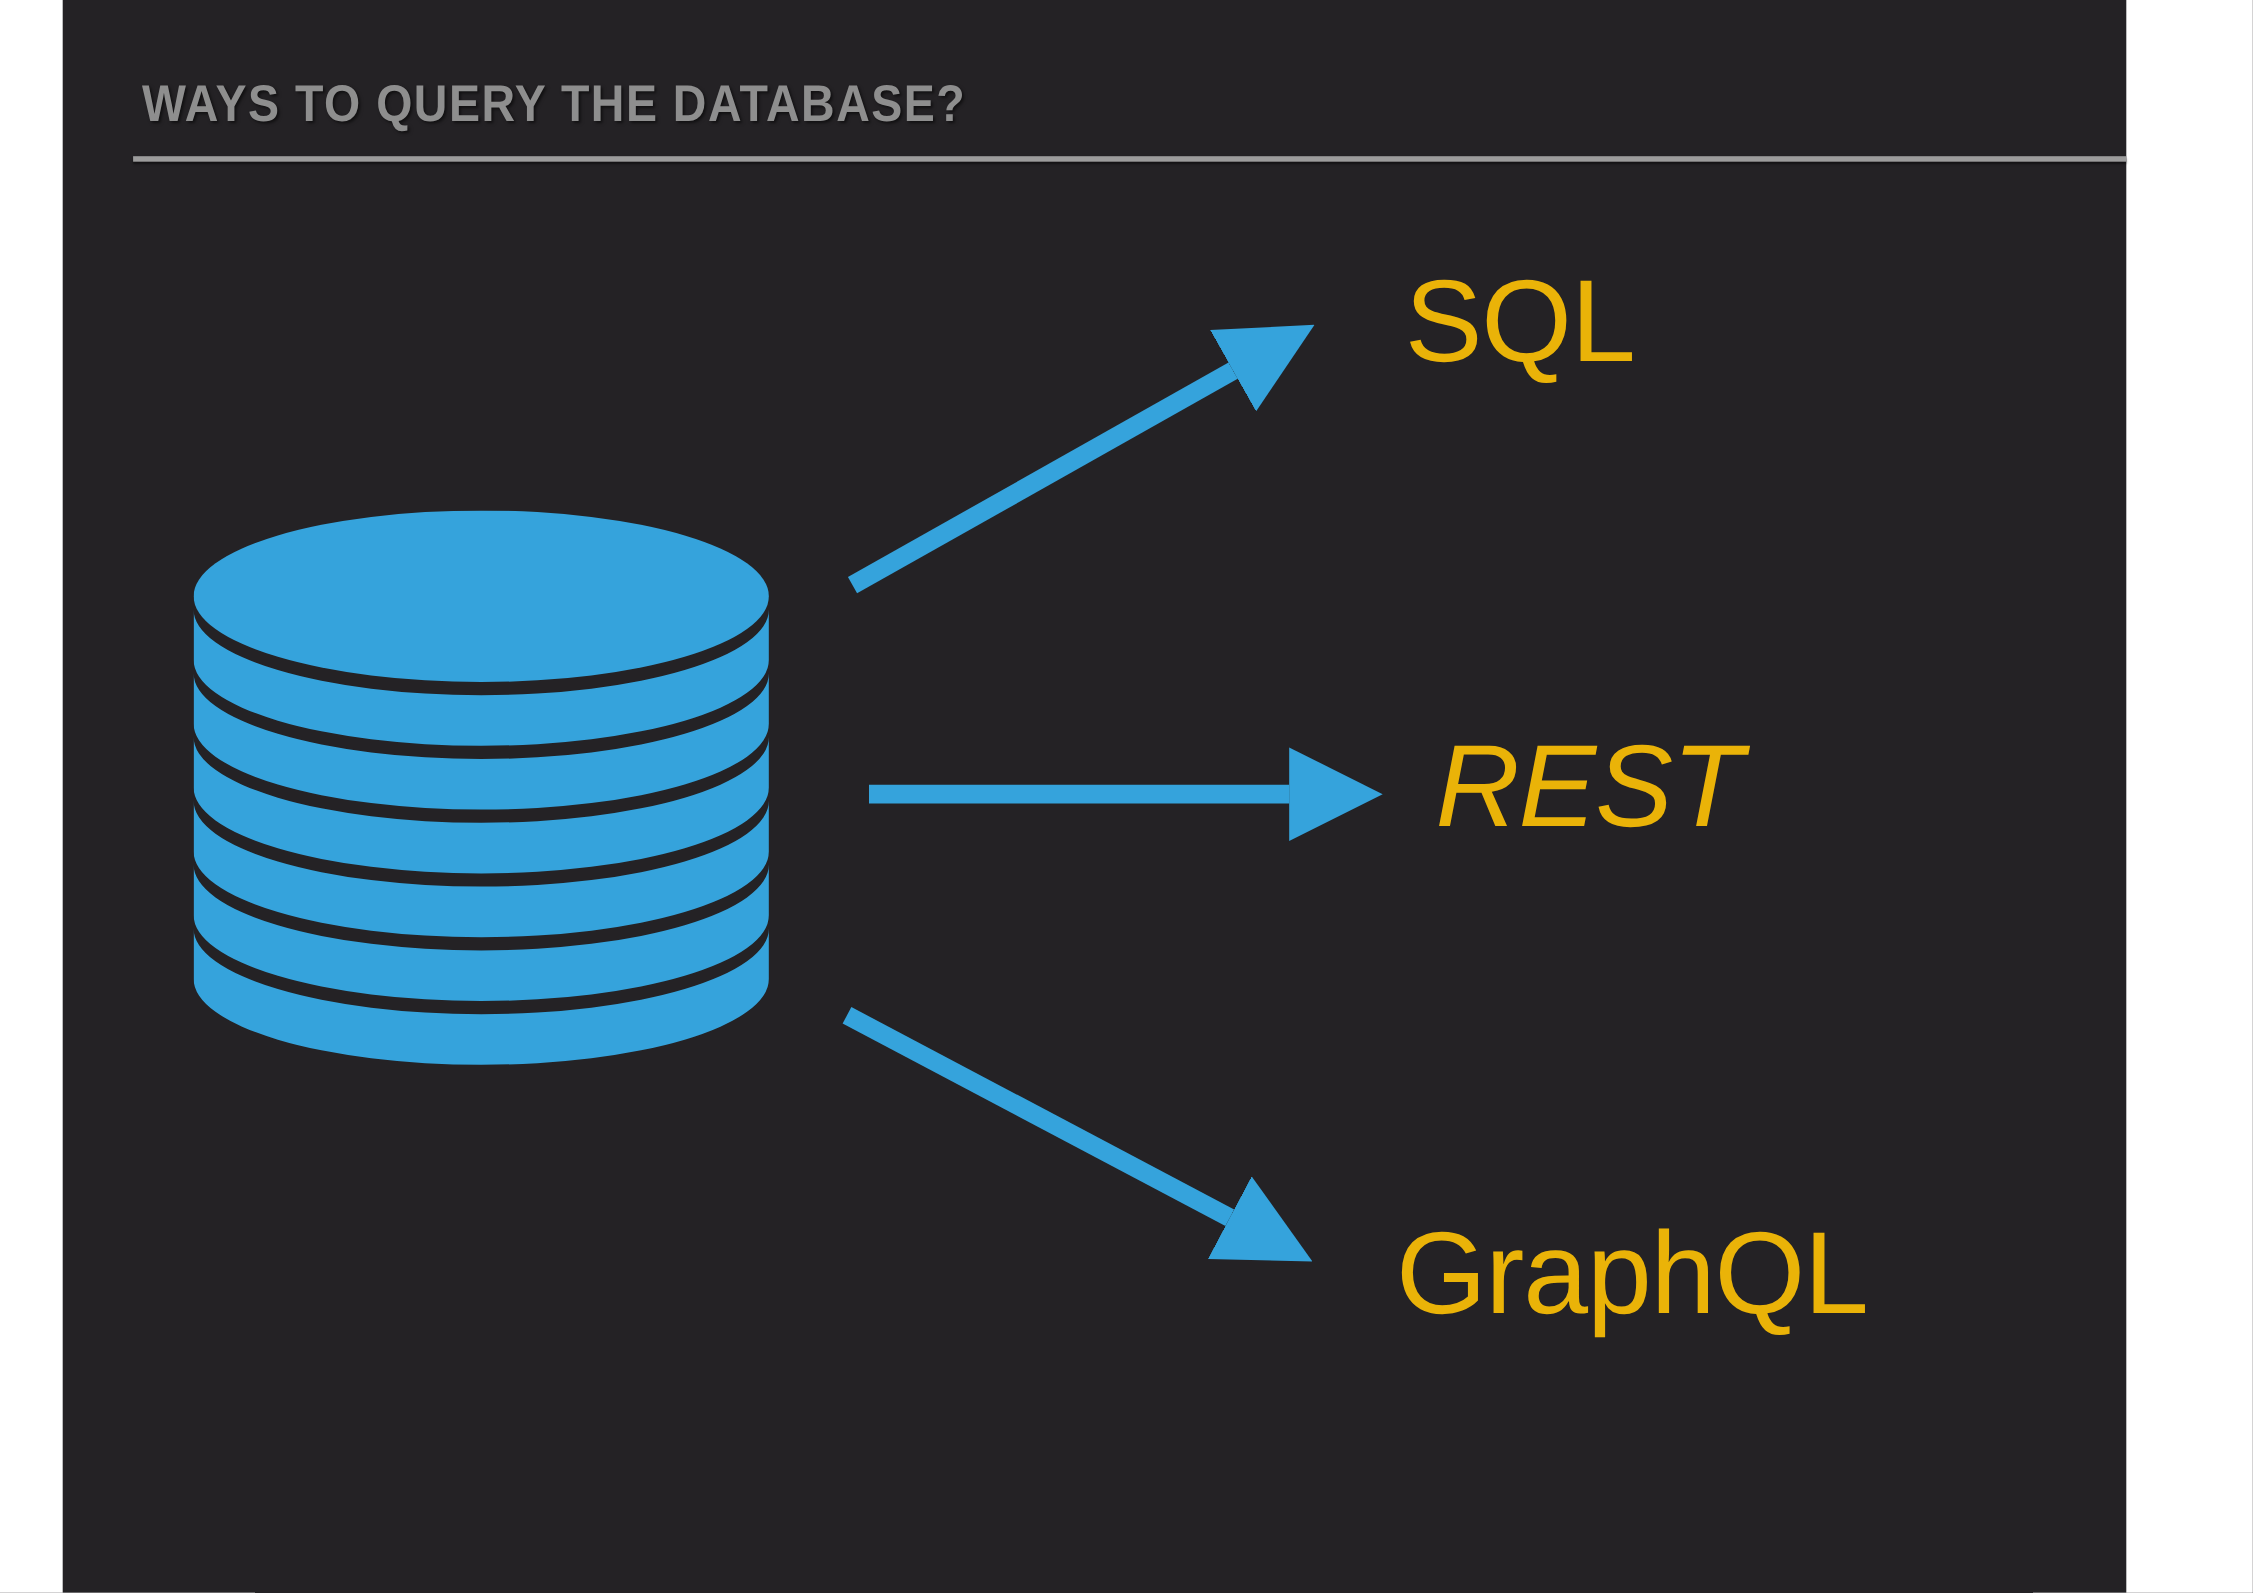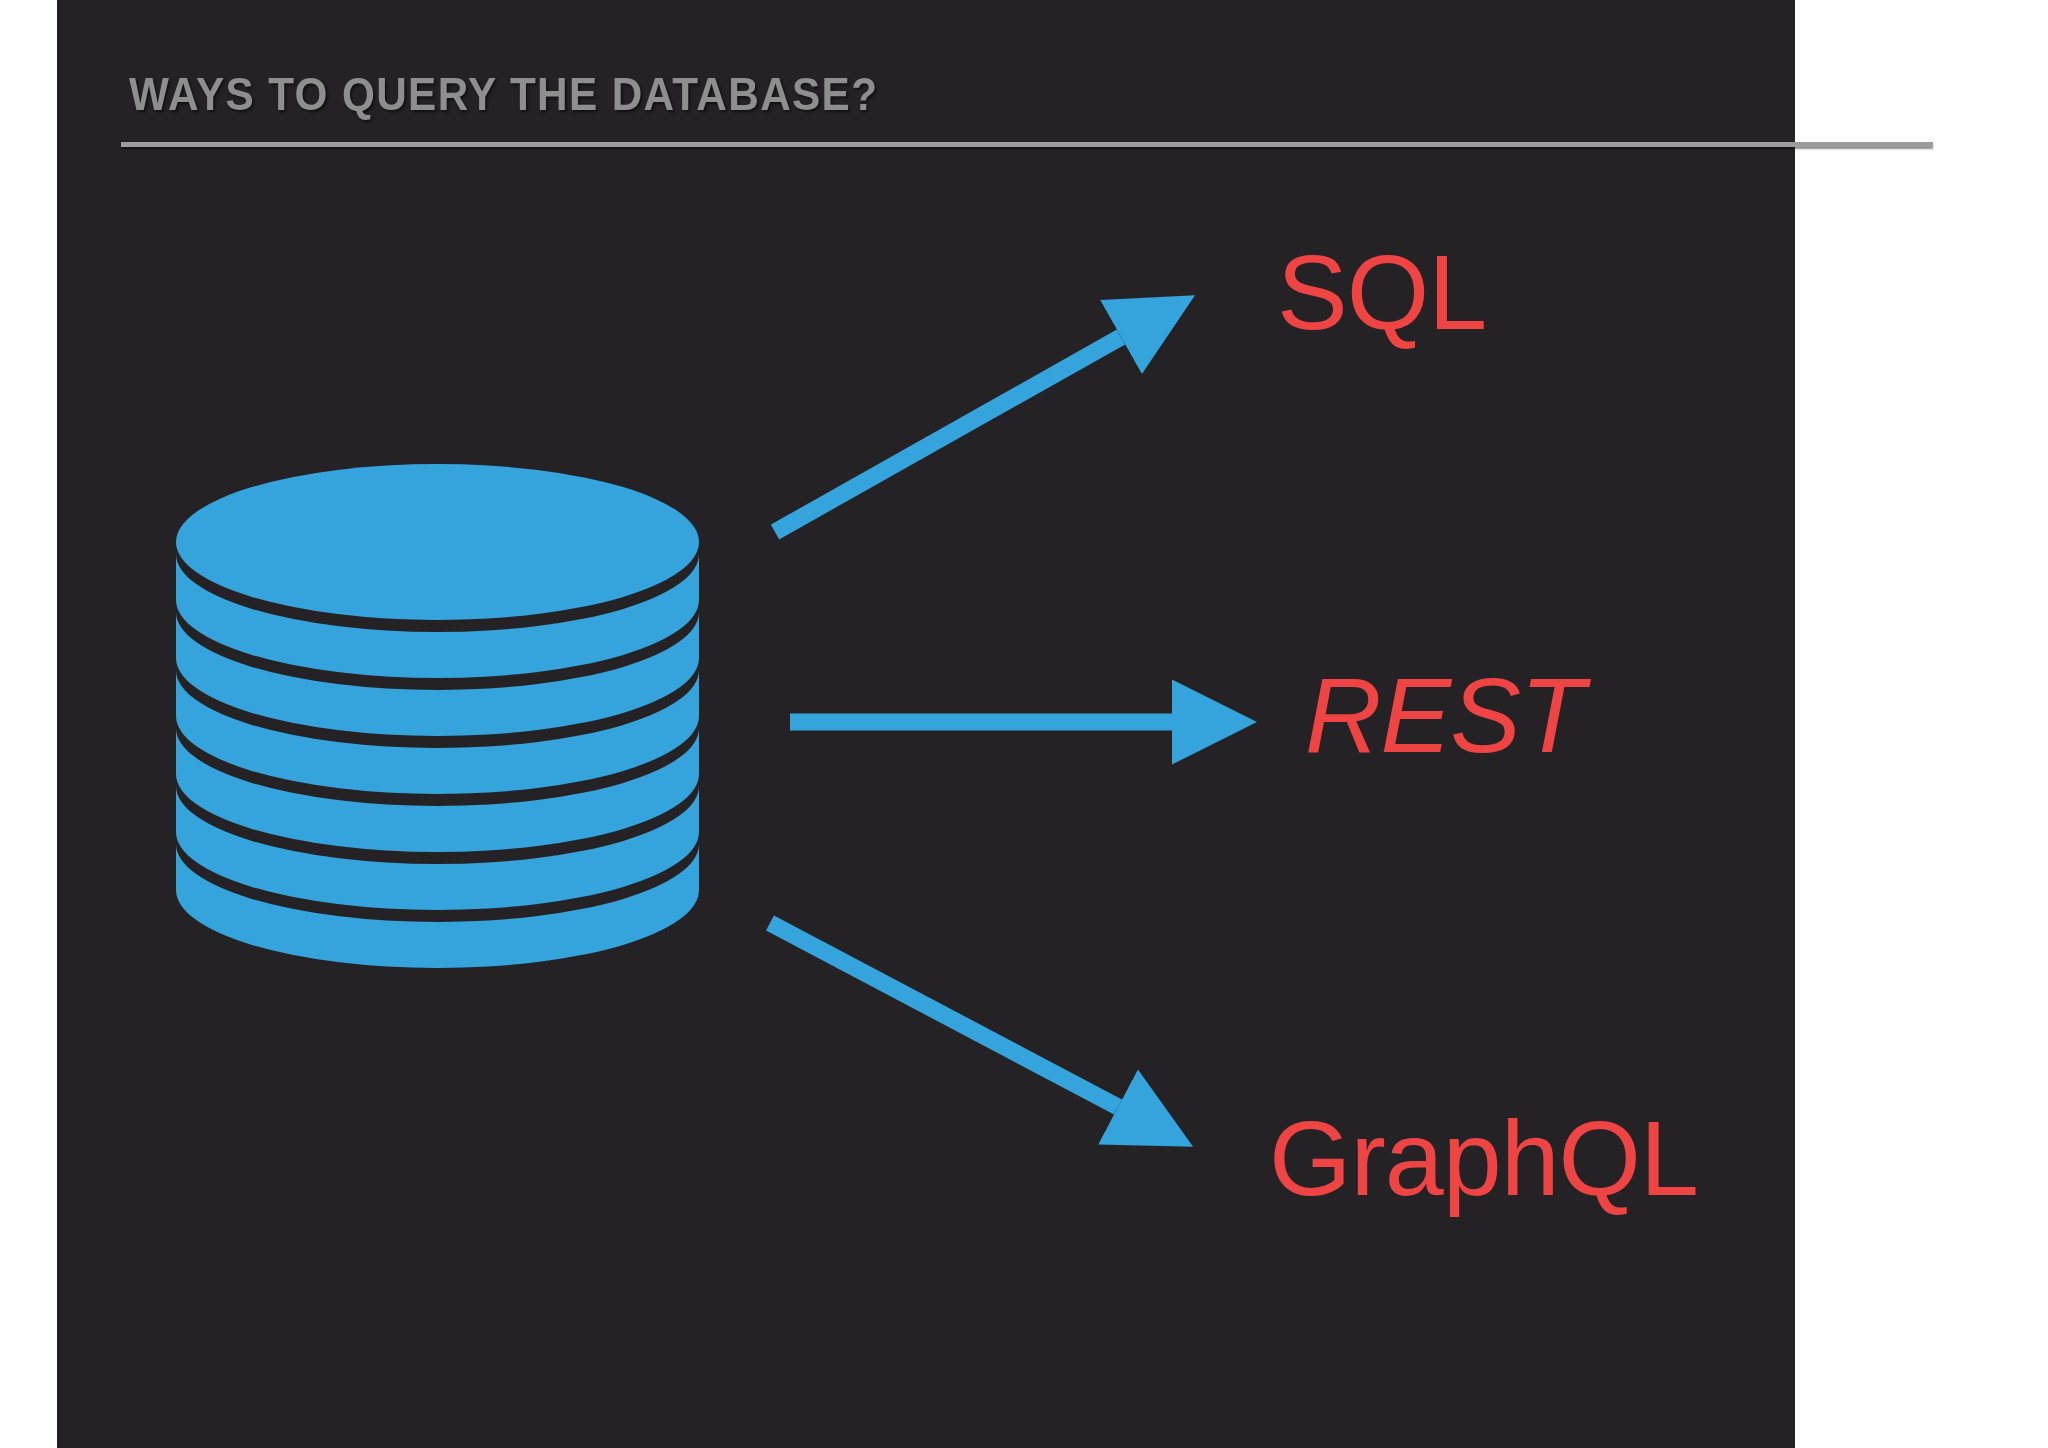--- a/index.html
+++ b/index.html
@@ -8,21 +8,21 @@
     height: 1448px;
     position: relative;
     background: #ffffff;
     font-family: "Liberation Sans", sans-serif;
     overflow: hidden;
   }
   .slide {
     position: absolute;
     left: 57px;
     top: 0;
-    width: 1738px;
+    width: 1876px;
     height: 1448px;
     background: #242225;
   }
   .slide-title {
     position: absolute;
     left: 72px;
     top: 66px;
     margin: 0;
     font-size: 47px;
     font-weight: 700;
@@ -52,21 +52,21 @@
   .arrows {
     position: absolute;
     left: 0;
     top: 0;
     width: 1934px;
     height: 1448px;
   }
   .target-label {
     position: absolute;
     margin: 0;
-    color: #ef4444;
+    color: #eab308;
     font-size: 106px;
     font-weight: 400;
     line-height: 1;
     white-space: nowrap;
     letter-spacing: -1px;
   }
   .label-sql    { left: 1220px; top: 239px; }
   .label-rest   { left: 1248px; top: 662px; font-style: italic; }
   .label-graphql{ left: 1172px; top: 1105px; margin-left: 40px; }
 </style>

